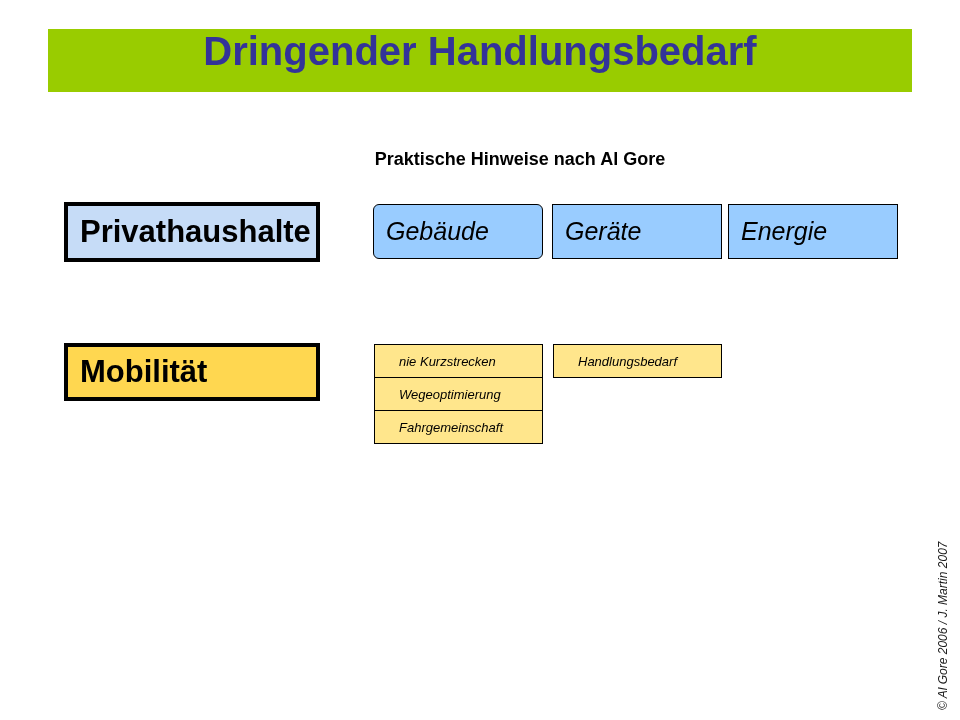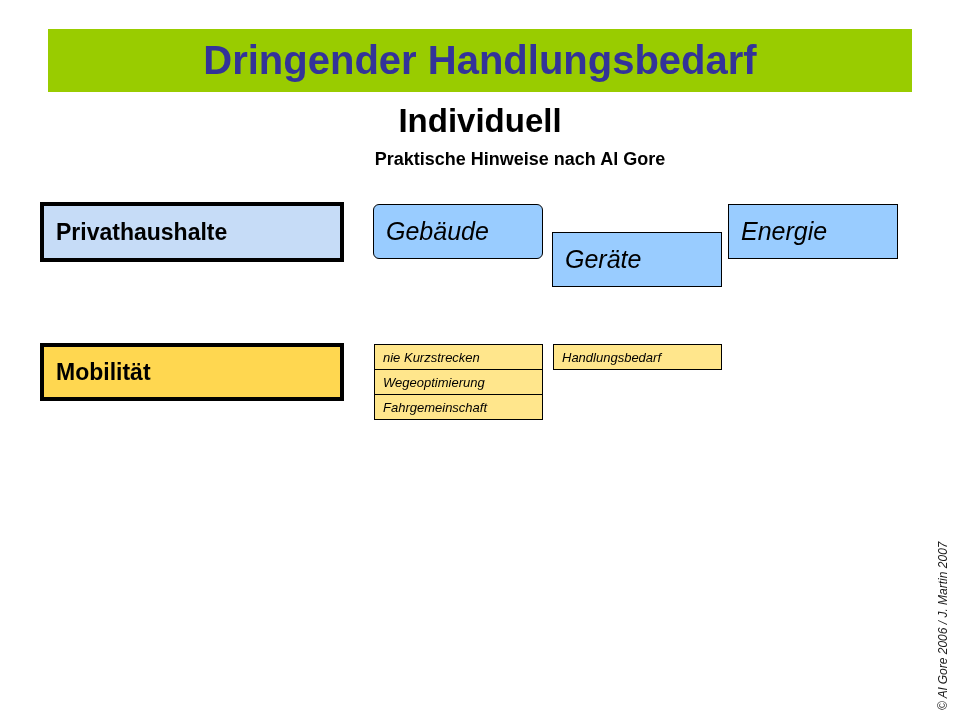--- a/index.html
+++ b/index.html
@@ -10,21 +10,21 @@
     background: #ffffff;
     overflow: hidden;
     font-family: "Liberation Sans", sans-serif;
     color: #000000;
   }
   .abs { position: absolute; }
 
   .header-bar {
     left: 48px; top: 29px; width: 864px; height: 63px;
     background: var(--header-bg, #99CC00);
-    display: flex; align-items: center; justify-content: center;
+    display: flex; justify-content: center;
   }
   .main-title {
     font-size: 40px; font-weight: bold;
     color: var(--title-text, #333399);
     white-space: nowrap;
   }
   .subtitle {
     left: 0; top: 102px; width: 100%;
     text-align: center;
     font-size: 33px; font-weight: bold;
@@ -36,47 +36,47 @@
   }
 
   .box {
     position: absolute;
     box-sizing: border-box;
     display: flex; align-items: center;
     padding-left: 12px;
   }
   .cat-box {
     border: 4px solid var(--border-black, #000000);
-    font-size: 23px; font-weight: bold;
-    left: 40px; width: 304px;
+    font-size: 31px; font-weight: bold;
+    left: 64px; width: 256px;
   }
   .cat-blue { top: 202px; height: 60px; background: var(--category-blue, #C6DCF7); }
   .cat-gold { top: 343px; height: 58px; background: var(--category-gold, #FFD750); }
 
   .item-blue {
     top: 204px; height: 55px; width: 170px;
     background: var(--item-blue, #99CCFF);
     border: 1px solid var(--border-black, #000000);
     font-size: 25px; font-style: italic;
   }
   .pos-item-0 { left: 373px; border-radius: 6px; }
-  .pos-item-1 { left: 552px; margin-top: 28px; }
+  .pos-item-1 { left: 552px; }
   .pos-item-2 { left: 728px; }
 
   .small-col { position: absolute; top: 344px; width: 169px; }
   .small-col-0 { left: 374px; }
   .small-col-1 { left: 553px; }
   .small-box {
     box-sizing: border-box;
-    height: 26px;
+    height: 34px;
     margin-top: -1px;
     background: var(--item-yellow, #FFE68C);
     border: 1px solid var(--border-black, #000000);
     display: flex; align-items: center;
-    padding-left: 8px;
+    padding-left: 24px;
     font-size: 13px; font-style: italic;
   }
   .small-box:first-child { margin-top: 0; }
 
   .copyright {
     position: absolute;
     left: 954px; top: 692px;
     width: 200px; height: 18px;
     transform: rotate(-90deg);
     transform-origin: left bottom;
@@ -87,21 +87,20 @@
 </style>
 </head>
 <body>
 
 <div class="slide">
 
   <div class="abs header-bar">
     <div class="main-title">Dringender Handlungsbedarf</div>
   </div>
 
-  <div class="abs subtitle">Individuell</div>
   <div class="abs tagline">Praktische Hinweise nach Al Gore</div>
 
   <div class="box cat-box cat-blue">Privathaushalte</div>
   <div class="box item-blue pos-item-0">Gebäude</div>
   <div class="box item-blue pos-item-1">Geräte</div>
   <div class="box item-blue pos-item-2">Energie</div>
 
   <div class="box cat-box cat-gold">Mobilität</div>
 
   <div class="small-col small-col-0">

